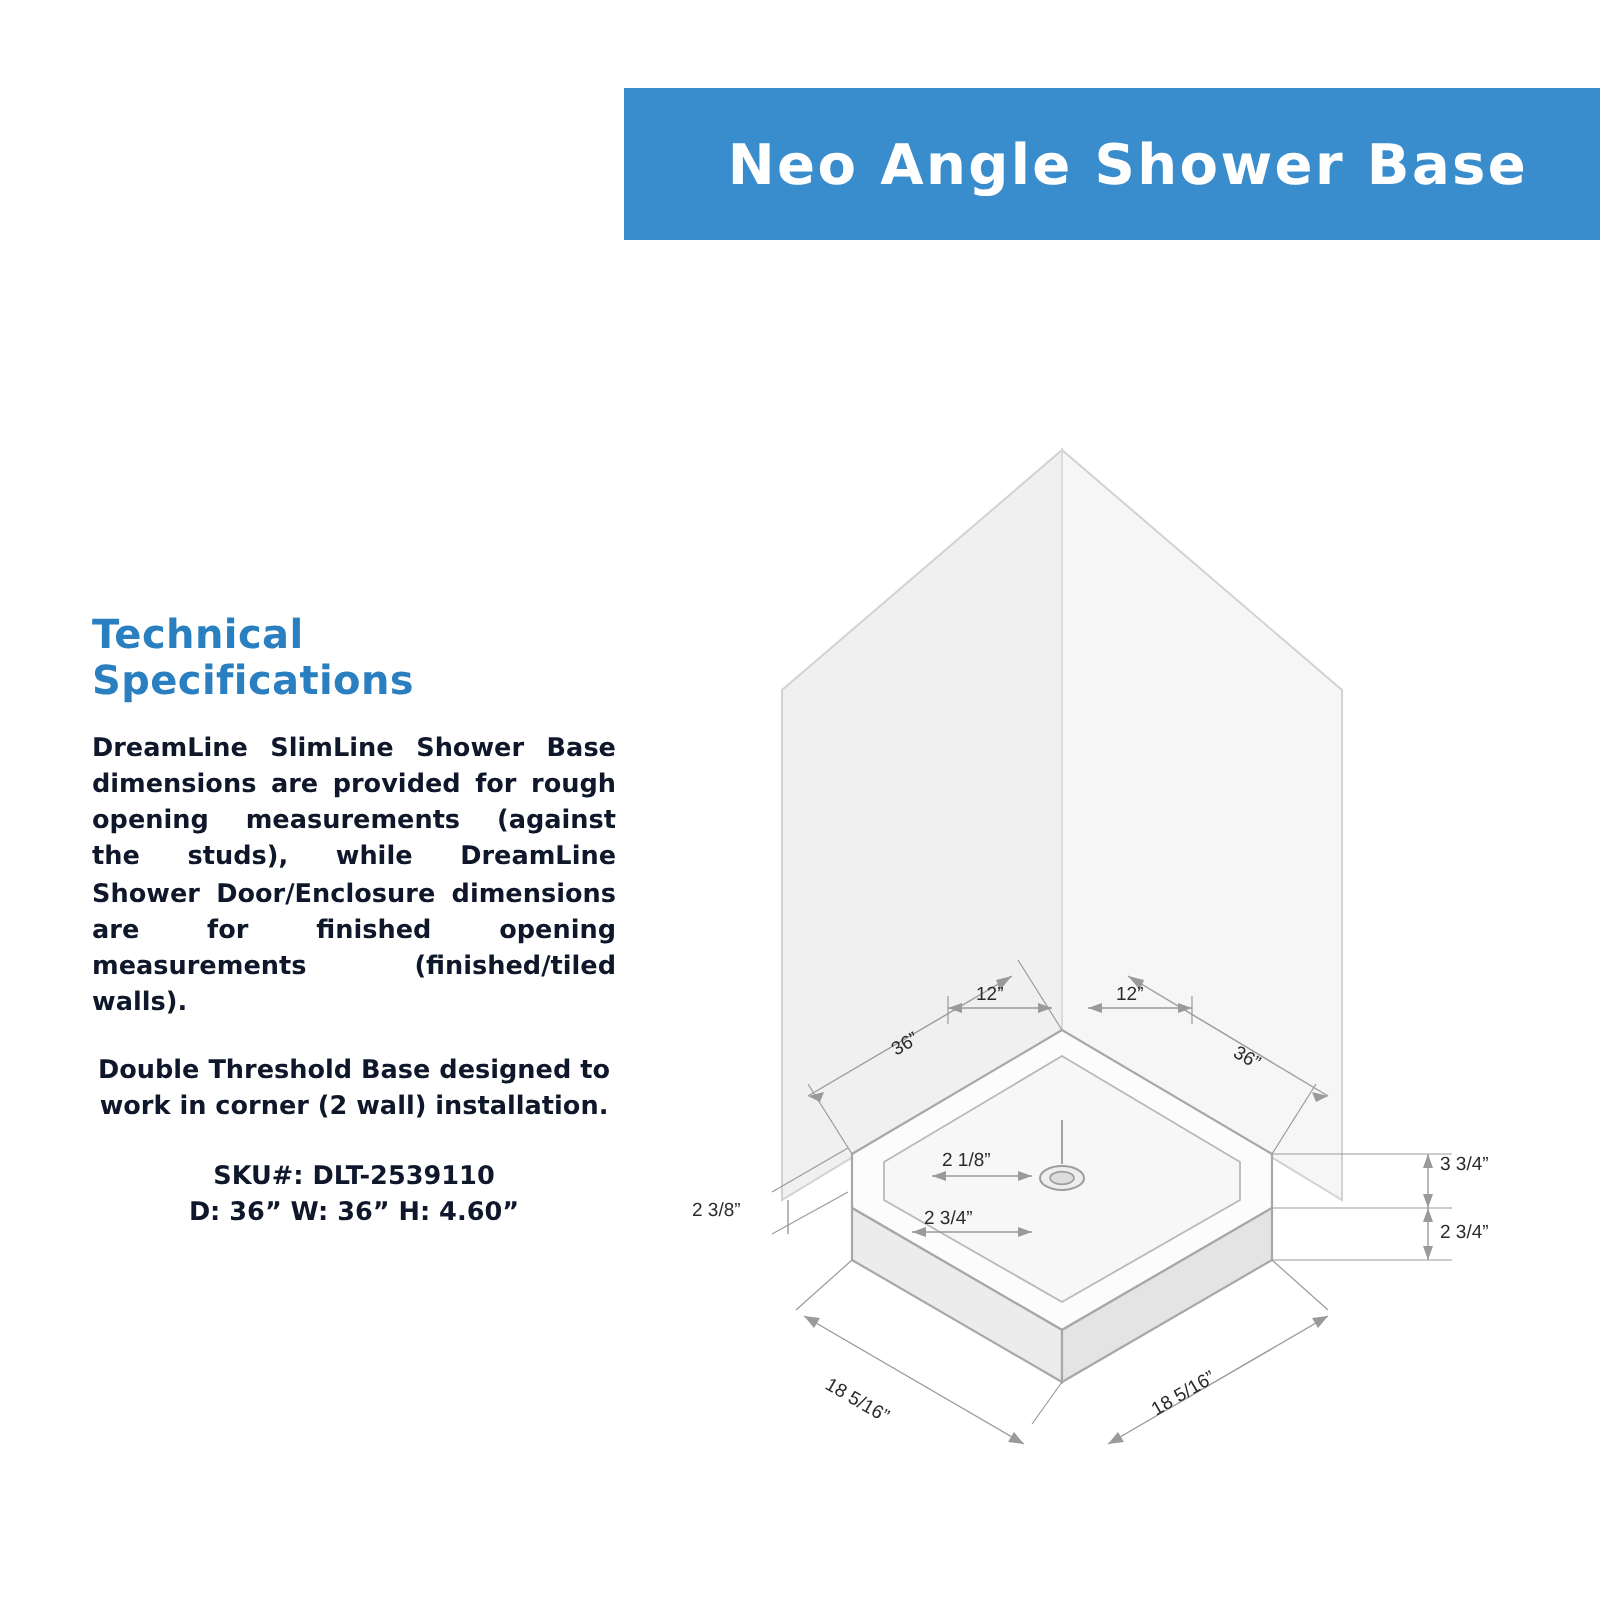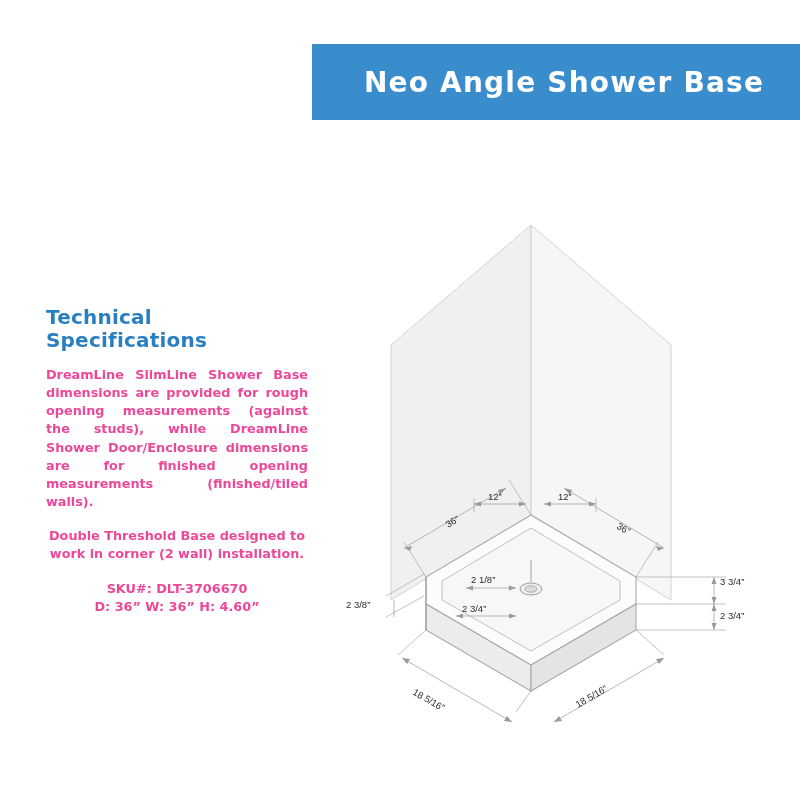--- a/index.html
+++ b/index.html
@@ -53,21 +53,21 @@
   #spec-heading {
     color: #2a7fc1;
     font-size: 20px;
     font-weight: bold;
     font-family: "DejaVu Sans", sans-serif;
     letter-spacing: 0.2px;
     margin: 0 0 14px 0;
     line-height: 1.15;
   }
   .spec-para {
-    color: #ec4899;
+    color: #0f172a;
     font-size: 12.8px;
     font-weight: bold;
     font-family: "DejaVu Sans", sans-serif;
     line-height: 1.42;
     text-align: justify;
     margin: 0 0 16px 0;
   }
   .spec-para.nojust { text-align: center; }
   .spec-para:last-child { margin-bottom: 0; }
 
@@ -93,21 +93,21 @@
 <div id="page">
 
   <div id="header-banner">
     <div id="header-title">Neo Angle Shower Base</div>
   </div>
 
   <div id="spec-panel">
     <h2 id="spec-heading">Technical Specifications</h2>
     <p class="spec-para">DreamLine SlimLine Shower Base dimensions are provided for rough opening measurements (against the studs), while DreamLine Shower Door/Enclosure dimensions are for finished opening measurements (finished/tiled walls).</p>
     <p class="spec-para nojust">Double Threshold Base designed to work in corner (2 wall) installation.</p>
-    <p class="spec-para nojust" style="margin-bottom:0">SKU#: DLT-3706670</p>
+    <p class="spec-para nojust" style="margin-bottom:0">SKU#: DLT-2539110</p>
     <p class="spec-para nojust">D: 36” W: 36” H: 4.60”</p>
   </div>
 
   <div id="drawing">
     <svg width="500" height="600" viewBox="0 0 500 600" xmlns="http://www.w3.org/2000/svg">
 
       <polygon points="75,215 215,95 215,385 75,470" fill="#f0f0f0" stroke="#d2d2d2" stroke-width="1"></polygon>
 
       <polygon points="215,95 355,215 355,470 215,385" fill="#f6f6f6" stroke="#d2d2d2" stroke-width="1"></polygon>
 

